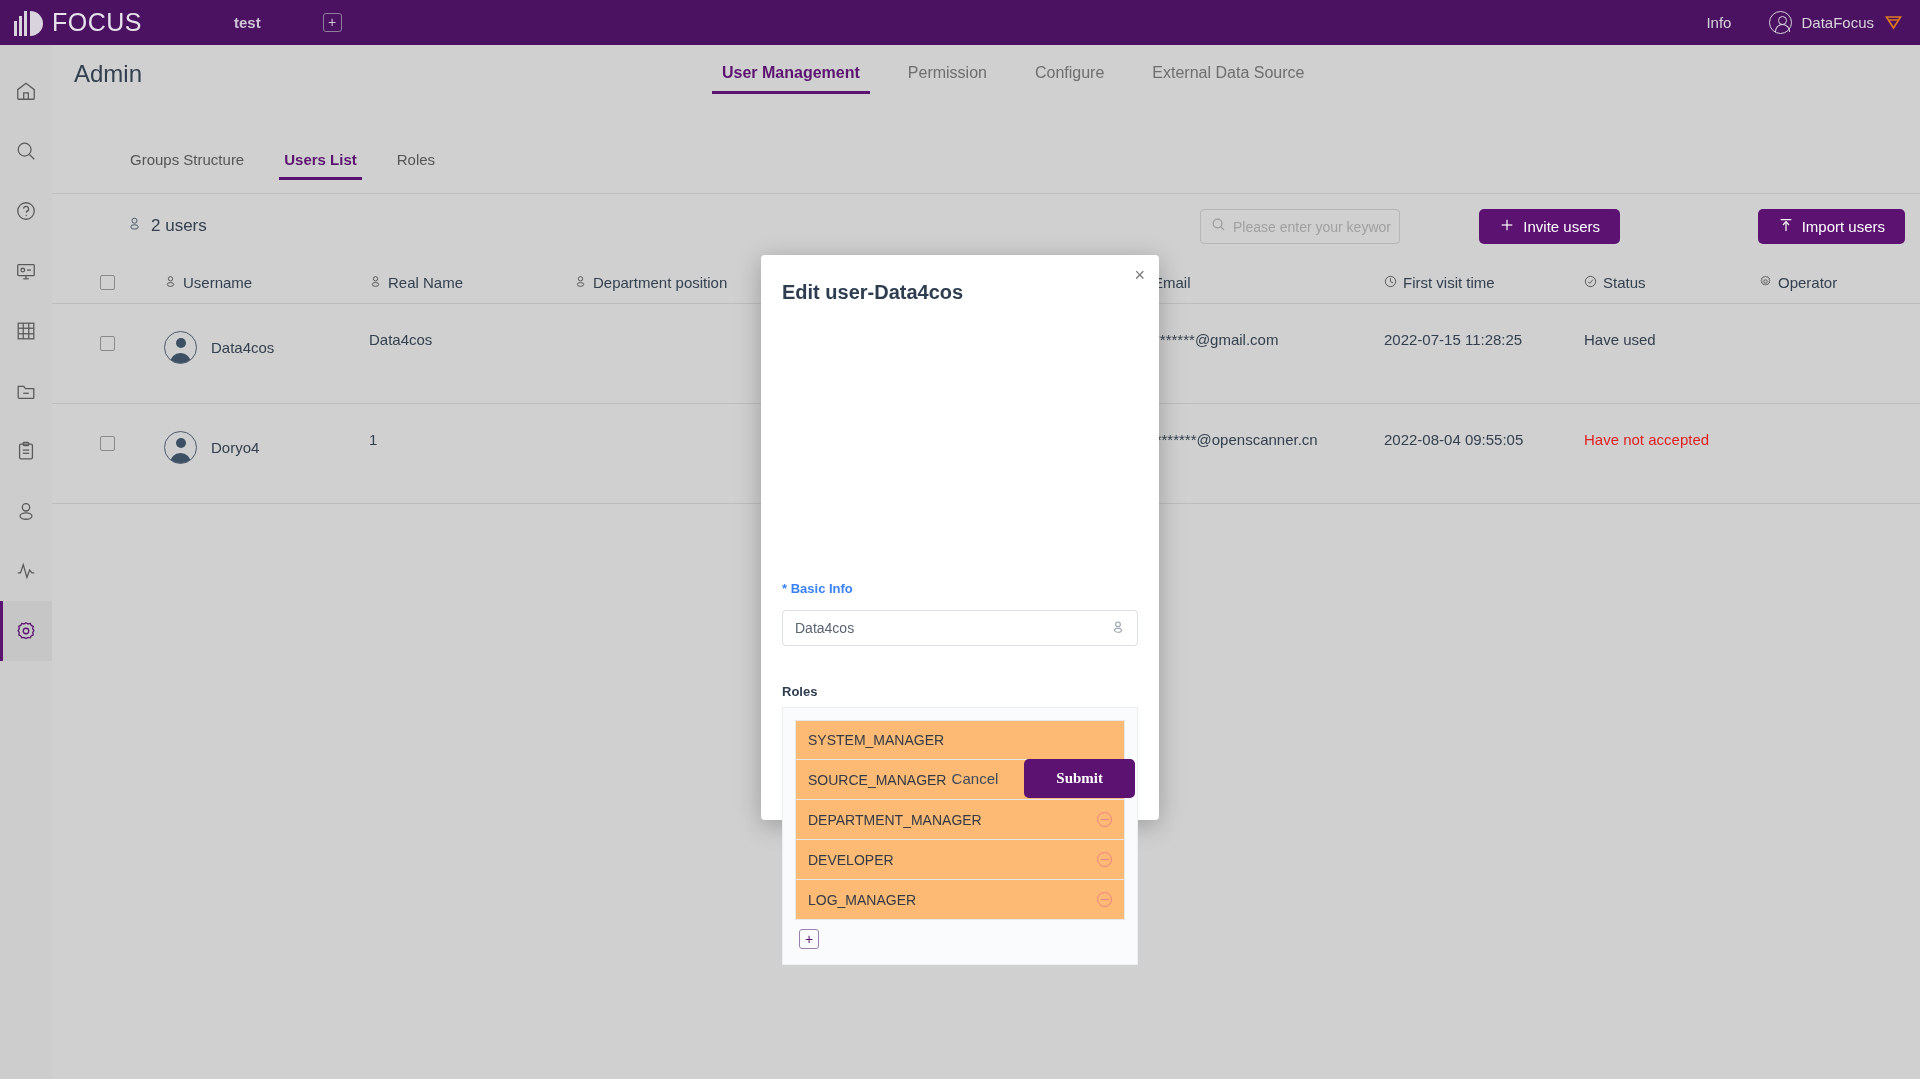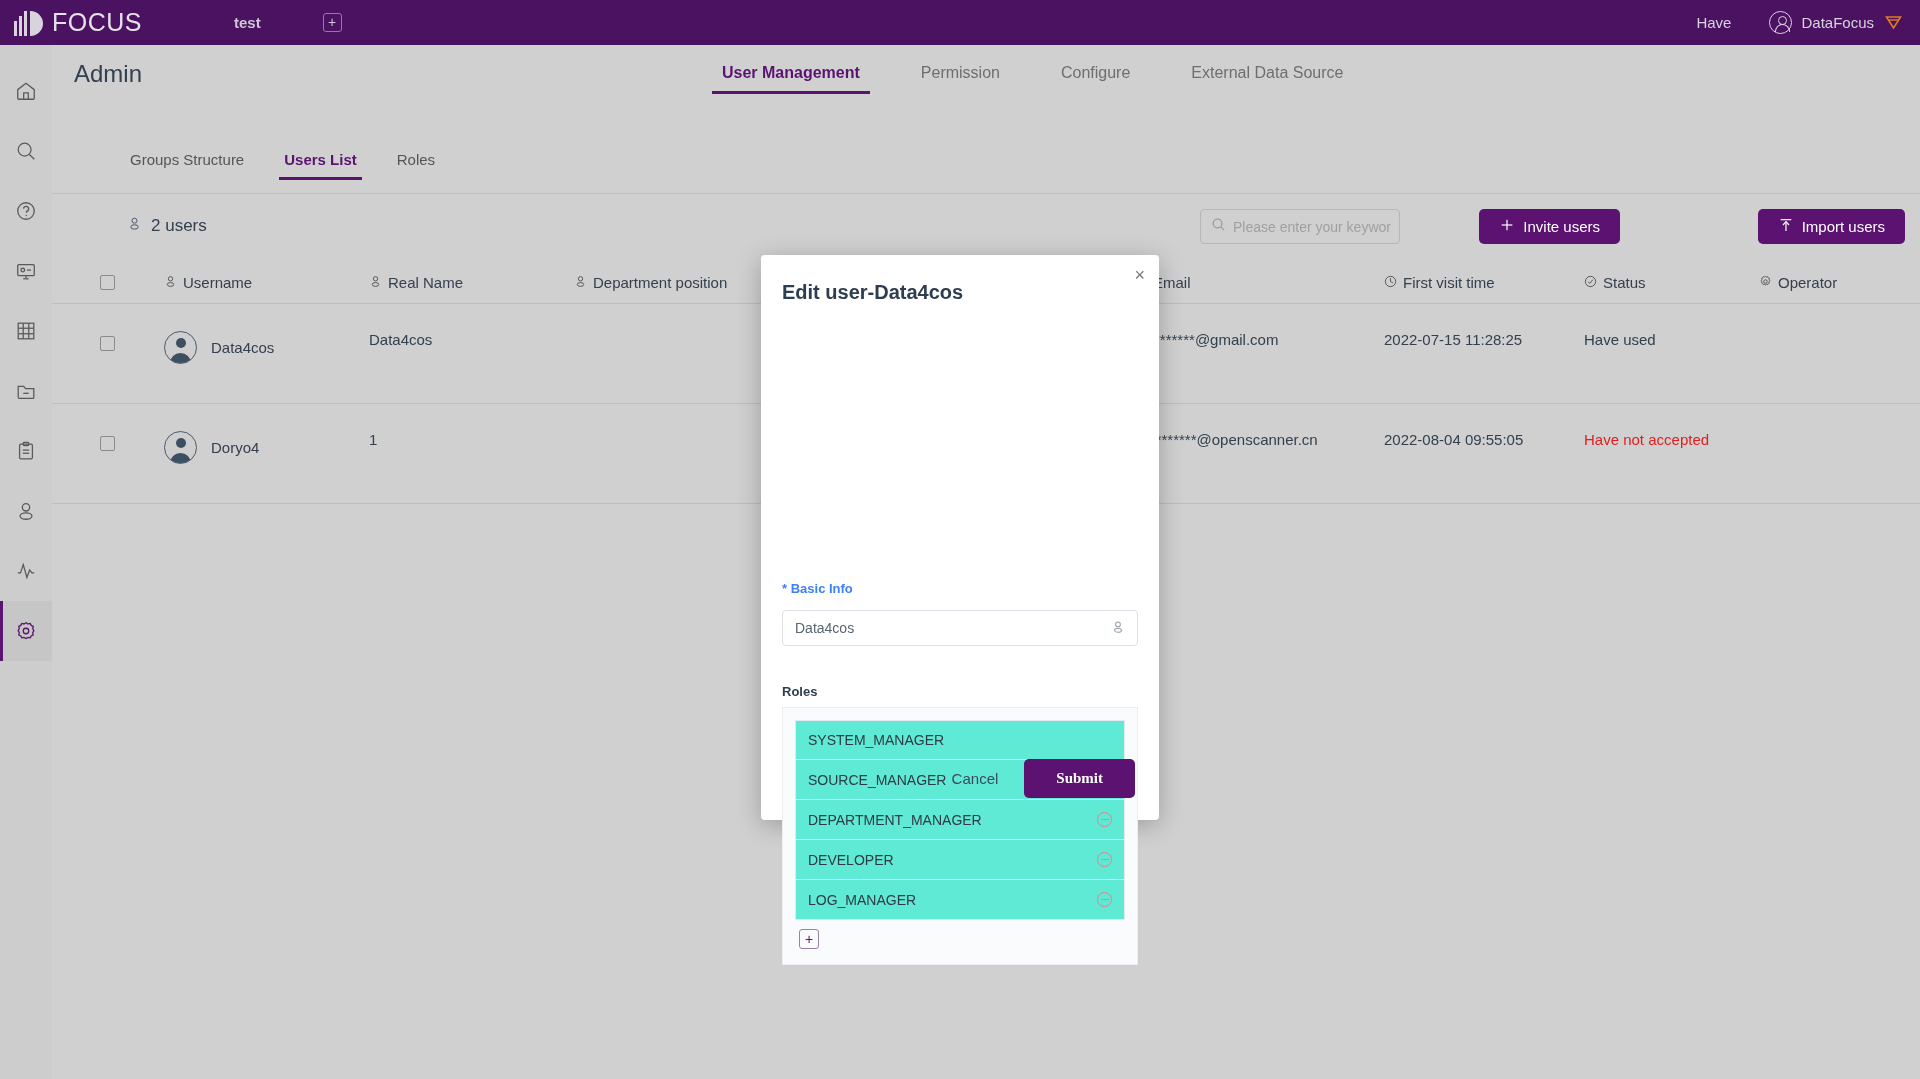--- a/index.html
+++ b/index.html
@@ -82,21 +82,21 @@
 
   
   .page { position: absolute; top: 45px; left: 52px; width: 1868px; height: 1034px; }
   .page-head { position: relative; height: 105px; }
   .page-title {
     position: absolute; left: 22px; top: 15px;
     font-size: 24px; color: #33404f; font-weight: 400;
   }
   .nav-tabs {
     position: absolute; left: 660px; top: 13px;
-    display: flex; gap: 41px; align-items: center;
+    display: flex; gap: 28px; align-items: center;
   }
   .nav-tab {
     font-size: 16px; color: #6e6e6e; padding: 6px 10px 12px 10px;
     position: relative; white-space: nowrap;
   }
   .nav-tab.active { color: #5b1270; font-weight: bold; }
   .nav-tab.active::after {
     content: ""; position: absolute; left: 0; right: 0; bottom: 0;
     height: 3px; background: #5b1270;
   }
@@ -225,21 +225,21 @@
     position: absolute; left: 21px; top: 429px;
     font-size: 13px; font-weight: bold; color: #2e3d4f;
   }
   .roles-panel {
     position: absolute; left: 21px; top: 452px;
     width: 356px; height: 258px;
     background: #fafbfc; border: 1px solid #eceef1;
   }
   .role-row {
     margin: 0 12px; height: 40px;
-    border: 1px solid #e6e8eb; border-top: none; background: #5eead4;
+    border: 1px solid #e6e8eb; border-top: none; background: #fdba74;
     display: flex; align-items: center; justify-content: space-between;
     padding: 0 12px; font-size: 14px; color: #303a46;
   }
   .role-row:first-child { border-top: 1px solid #e6e8eb; margin-top: 12px; }
   .minus-icon {
     width: 15px; height: 15px; border: 1.3px solid #f08080; border-radius: 50%;
     position: relative; cursor: pointer; flex: none;
   }
   .minus-icon::after {
     content: ""; position: absolute; left: 2.5px; top: 6px;
@@ -275,21 +275,21 @@
       <i></i>
         <i></i>
         <i></i>
       <div class="logo-half"></div>
     </div>
     <div class="logo-text">FOCUS</div>
   </div>
   <div class="tab-test">test</div>
   <div class="add-tab">+</div>
   <div class="top-right">
-    <div class="help-link">Have</div>
+    <div class="help-link">Info</div>
     <div class="user-block">
       <div class="user-avatar"></div>
       <div class="user-name">DataFocus</div>
       <div class="vip-badge">
         <svg width="17" height="15" viewBox="0 0 17 15">
           <path d="M1.5 2 L15.5 2 L8.5 13 Z" fill="none" stroke="#e07b20" stroke-width="1.6"></path>
           <line x1="3.5" y1="5" x2="13.5" y2="5" stroke="#e07b20" stroke-width="1.4"></line>
         </svg>
       </div>
     </div>

